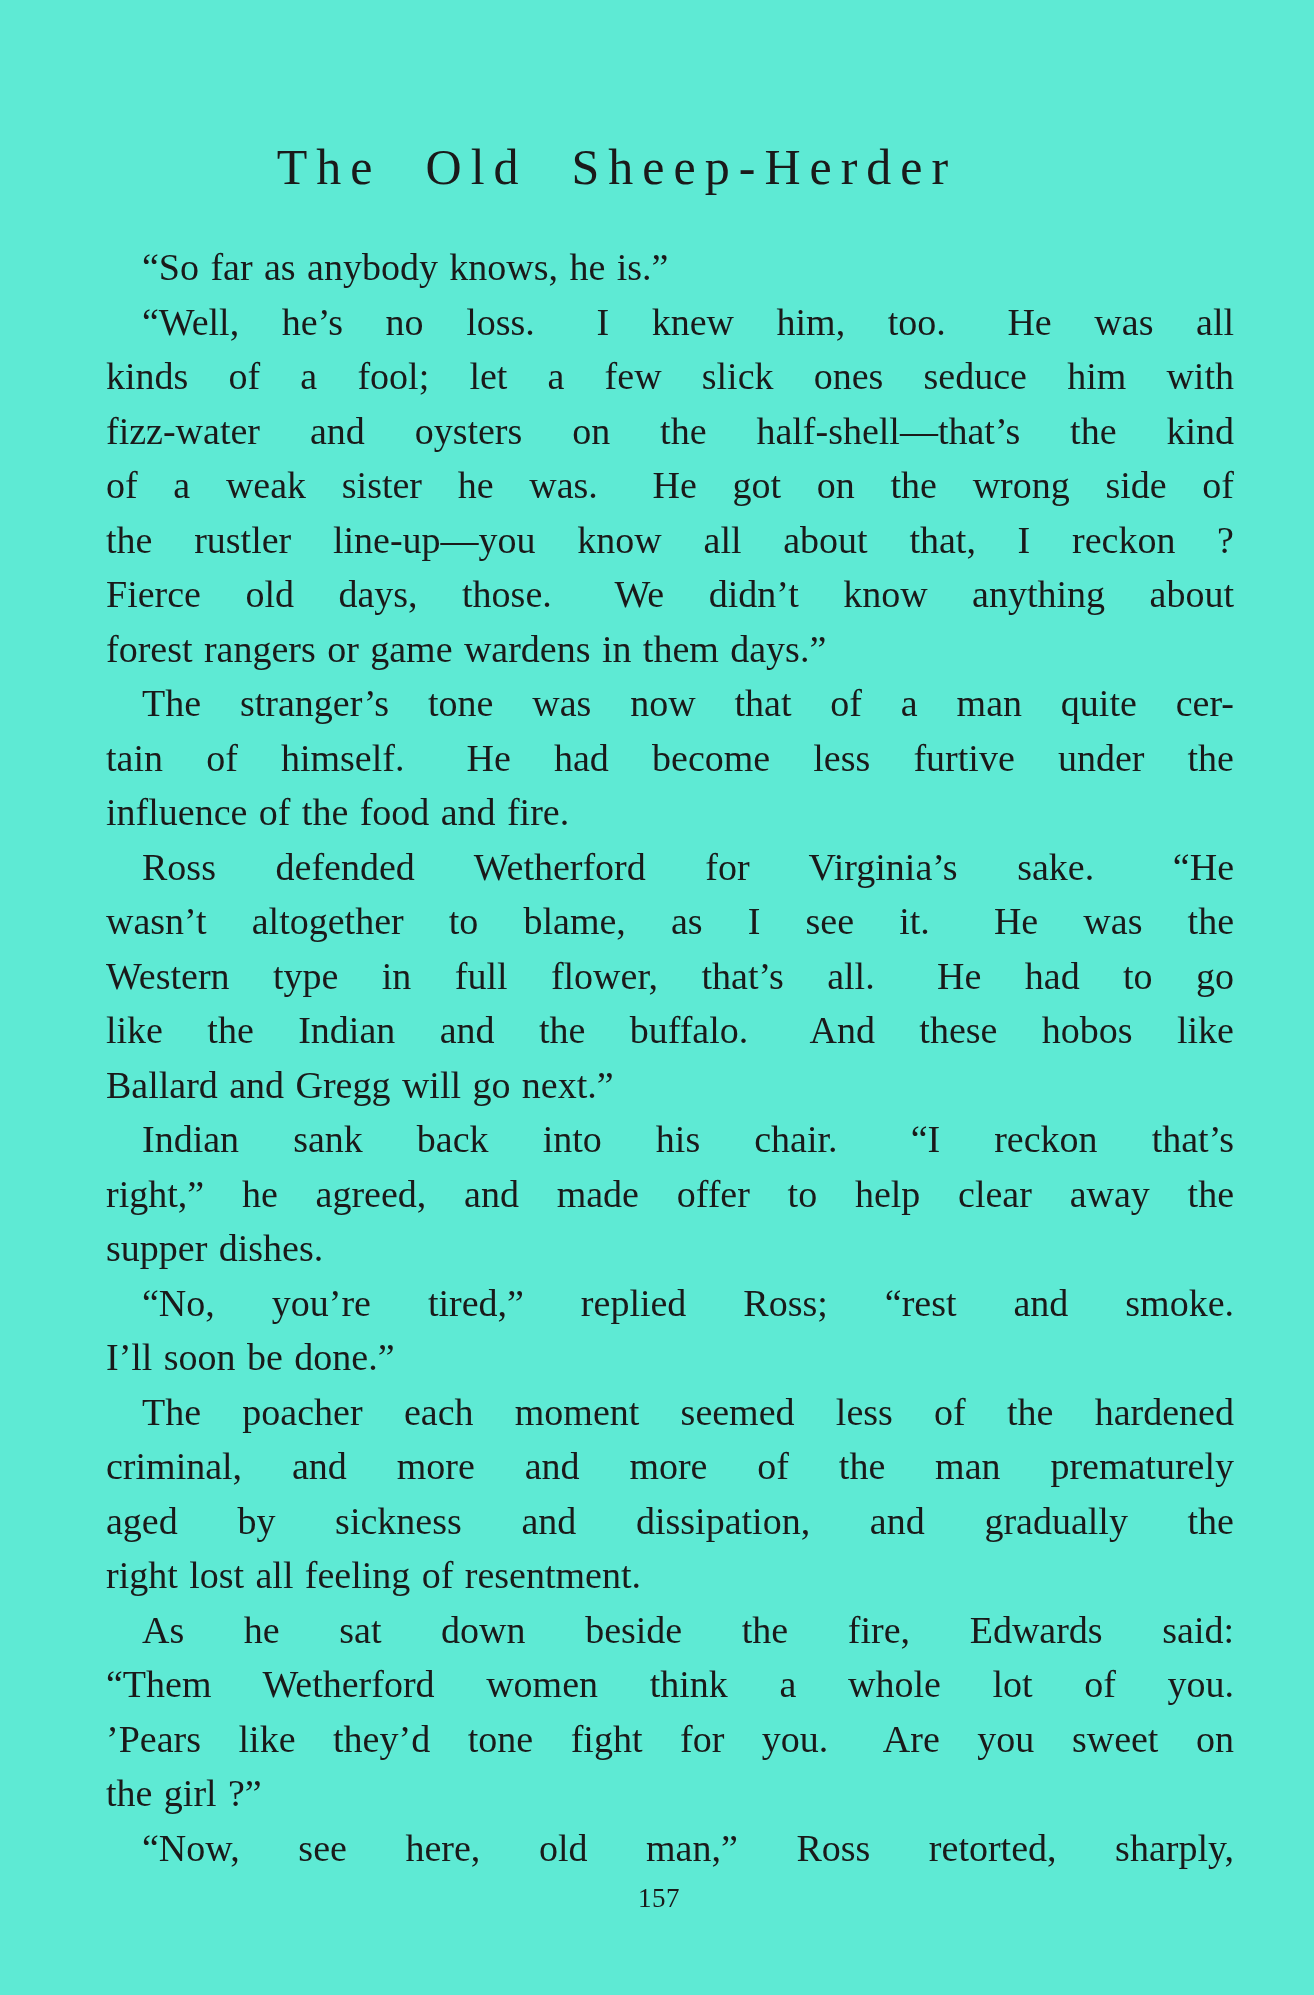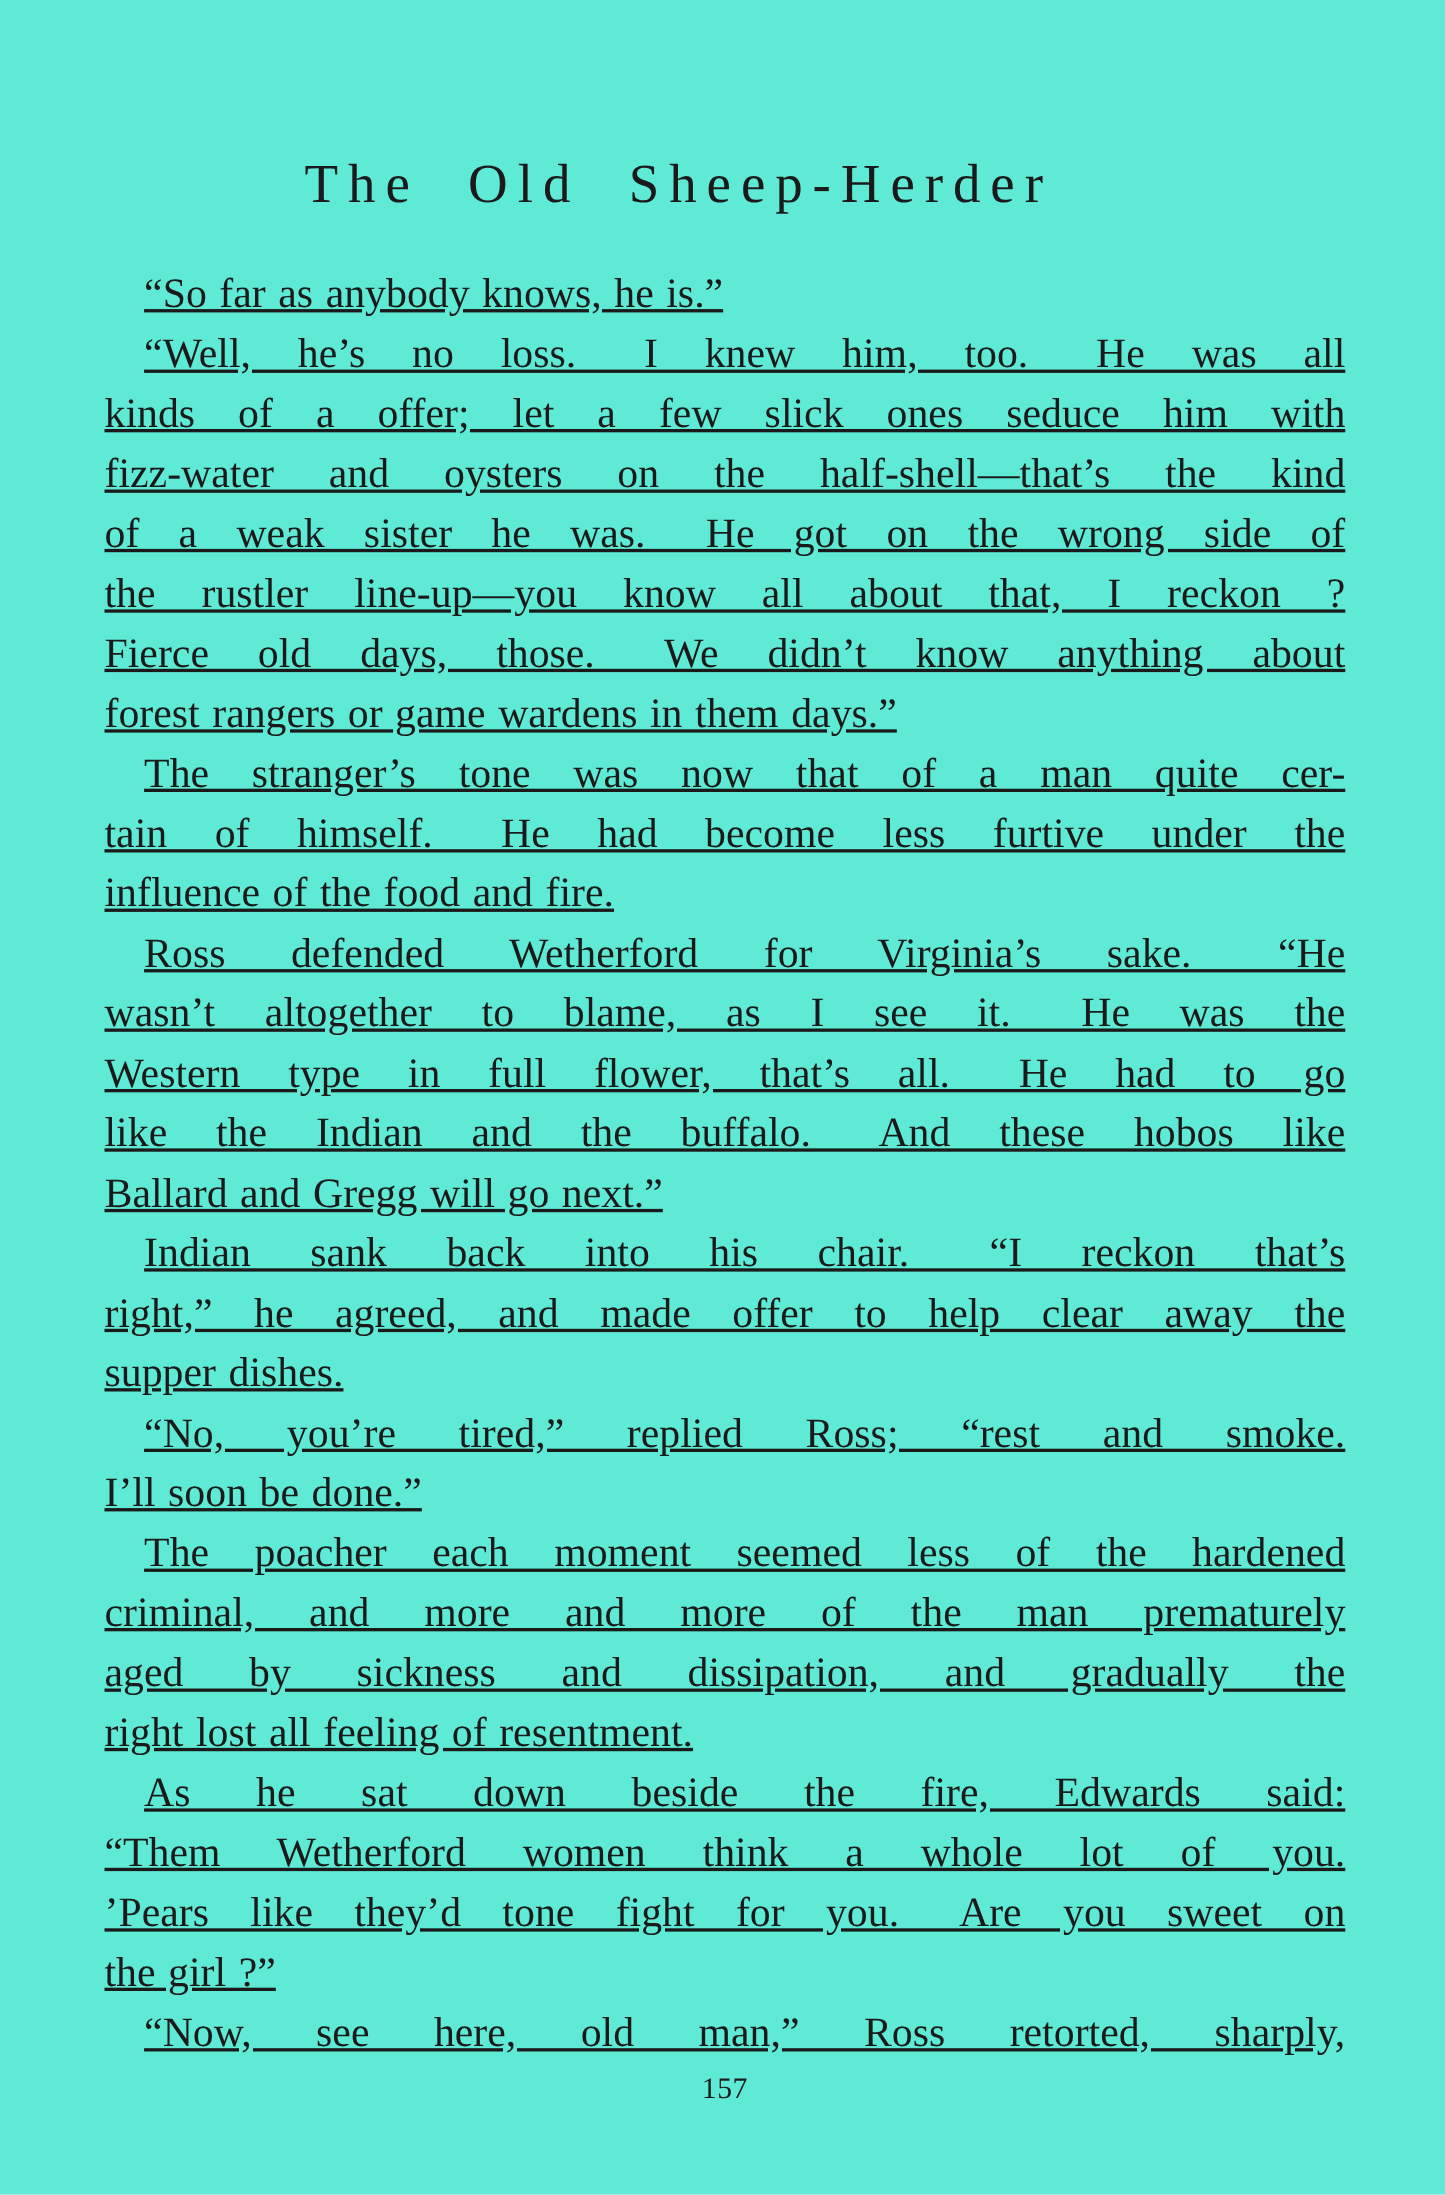--- a/index.html
+++ b/index.html
@@ -26,23 +26,22 @@
     text-align: center;
     font-size: 50px;
     font-weight: normal;
     letter-spacing: 0.18em;
     word-spacing: 0.45em;
     white-space: nowrap;
   }
   .text-block {
     position: absolute;
     top: 240px;
-    left: 95px;
+    left: 106px;
     width: 1128px;
-    text-decoration: underline;
   }
   .line {
     margin: 0;
     font-size: 38px;
     line-height: 54.5px;
     word-spacing: 0.05em;
     text-align: justify;
     text-align-last: justify;
     white-space: normal;
   }
@@ -65,21 +64,21 @@
 </head>
 <body>
 
 <div class="page">
   <h1 class="title">The Old Sheep-Herder</h1>
 
   <div class="text-block">
 
   <p class="line indent endline">“So far as anybody knows, he is.”</p>
       <p class="line indent">“Well, he’s no loss.  I knew him, too.  He was all</p>
-      <p class="line">kinds of a offer; let a few slick ones seduce him with</p>
+      <p class="line">kinds of a fool; let a few slick ones seduce him with</p>
       <p class="line">fizz-water and oysters on the half-shell—that’s the kind</p>
       <p class="line">of a weak sister he was.  He got on the wrong side of</p>
       <p class="line">the rustler line-up—you know all about that, I reckon ?</p>
       <p class="line">Fierce old days, those.  We didn’t know anything about</p>
       <p class="line endline">forest rangers or game wardens in them days.”</p>
       <p class="line indent">The stranger’s tone was now that of a man quite cer-</p>
       <p class="line">tain of himself.  He had become less furtive under the</p>
       <p class="line endline">influence of the food and fire.</p>
       <p class="line indent">Ross defended Wetherford for Virginia’s sake.  “He</p>
       <p class="line">wasn’t altogether to blame, as I see it.  He was the</p>

